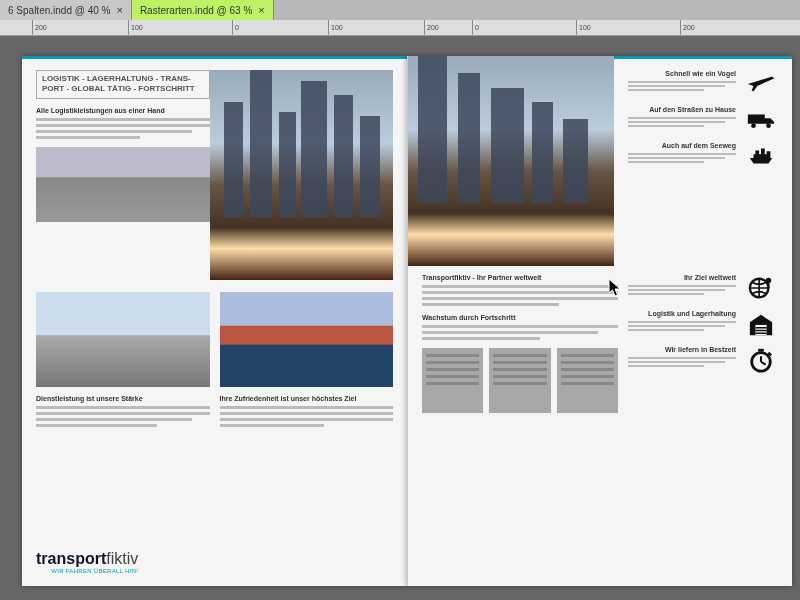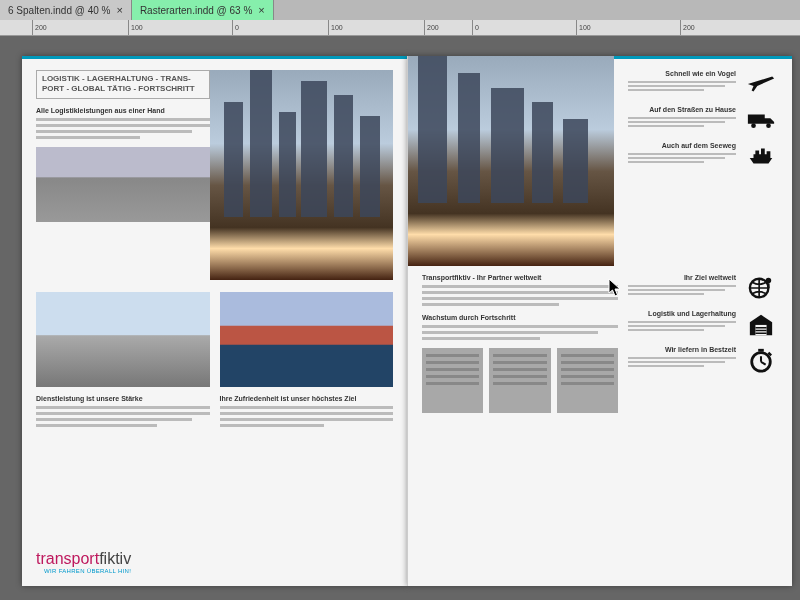--- a/index.html
+++ b/index.html
@@ -1,21 +1,21 @@
 <!DOCTYPE html>
 <html><head>
 <meta charset="utf-8">
 <style>
 * { margin: 0; padding: 0; box-sizing: border-box; }
 body { font-family: Arial, sans-serif; background: #555; width: 800px; height: 600px; overflow: hidden; position: relative; }
 
 
 .tab-bar { background: #b8b8b8; height: 20px; display: flex; font-size: 10px; color: #333; }
 .tab { padding: 3px 8px; border-right: 1px solid #888; background: #c8c8c8; display: flex; align-items: center; gap: 6px; }
-.tab.active { background: #86efac; }
+.tab.active { background: #bef264; }
 .tab-close { font-size: 11px; cursor: pointer; }
 
 
 .ruler { background: #ddd; height: 16px; position: relative; border-bottom: 1px solid #999; font-size: 7px; color: #444; }
 .ruler-mark { position: absolute; top: 0; height: 100%; border-left: 1px solid #888; padding-left: 2px; line-height: 16px; }
 
 
 .workspace { position: absolute; top: 36px; left: 0; right: 0; bottom: 0; background: #666; padding: 20px 22px; }
 
 
@@ -54,21 +54,21 @@
 .feature-icon svg { width: 30px; height: 26px; fill: #111; }
 .feature-lines .line { height:2px; margin-bottom:2px; }
 
 
 .three-col { display:flex; gap:6px; margin-top:6px; }
 .grey-block { background:#a8a8a8; flex:1; height: 65px; padding: 6px 4px; }
 .grey-block .gline { height:3px; background:#888; margin-bottom:4px; }
 
 
 .logo { position:absolute; bottom:12px; left:14px; font-size: 16px; }
-.logo-a { color:#be185d; font-weight:400; }
+.logo-a { color:#0f172a; font-weight:700; }
 .logo-b { color:#444; font-weight:300;margin-top:36px; }
 .logo-tag { font-size:6px; color:#555; letter-spacing:.3px; text-align:right; }
 .logo-tag span { color:#0099cc; }
 
 
 .cursor { position:absolute; top: 278px; left: 608px; pointer-events:none; z-index: 20; }
 </style>
 </head>
 <body>
 

